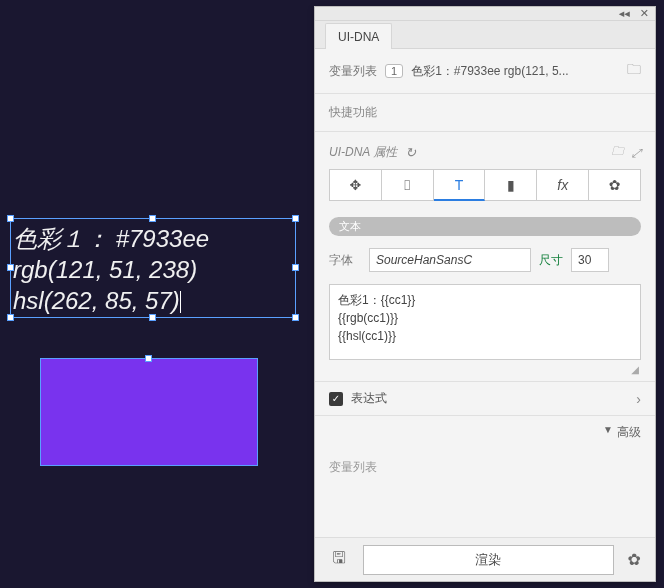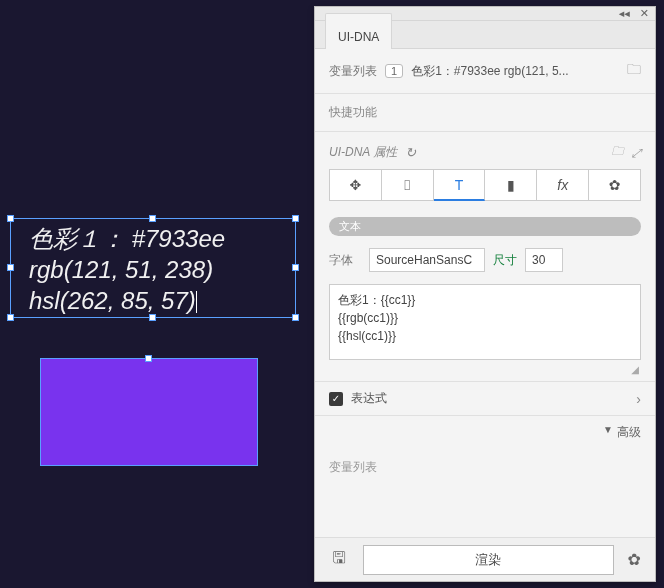--- a/index.html
+++ b/index.html
@@ -4,21 +4,21 @@
 <style>
   * { box-sizing: border-box; margin: 0; padding: 0; font-family: "Segoe UI", "Microsoft YaHei", sans-serif; }
   html, body { width: 664px; height: 588px; overflow: hidden; }
   body { background: #1a1730; position: relative; }
 
   
   .canvas { position: absolute; left: 0; top: 0; width: 306px; height: 588px; }
   .text-layer {
     position: absolute; left: 10px; top: 218px; width: 286px; height: 100px;
     border: 1px solid #5aa0ff; color: #f0f0f0; font-style: italic; font-size: 24px;
-    font-weight: 500; line-height: 1.3; padding: 4px 18px;
+    font-weight: 500; line-height: 1.3; padding: 4px 2px;
   }
   .text-layer .row { white-space: nowrap; }
   .handle { position: absolute; width: 7px; height: 7px; background: #fff; border: 1px solid #5aa0ff; }
   .hTL { left: -4px; top: -4px; } .hTR { right: -4px; top: -4px; }
   .hBL { left: -4px; bottom: -4px; } .hBR { right: -4px; bottom: -4px; }
   .hTM { left: 50%; margin-left: -4px; top: -4px; } .hBM { left: 50%; margin-left: -4px; bottom: -4px; }
   .hML { top: 50%; margin-top: -4px; left: -4px; } .hMR { top: 50%; margin-top: -4px; right: -4px; }
   .cursor { display:inline-block; border-left: 1px solid #fff; height: 22px; vertical-align: -4px; }
 
   .rect-layer {
@@ -36,21 +36,21 @@
   .panel-top {
     height: 14px; background: #e9e9e9; border-bottom: 1px solid #d6d6d6;
     display: flex; justify-content: flex-end; align-items: center; gap: 10px; padding: 0 6px;
   }
   .panel-top span { font-size: 11px; color: #666; cursor: default; }
   .tabbar {
     height: 28px; display: flex; align-items: flex-end; background: #e9e9e9;
     border-bottom: 1px solid #d6d6d6; padding-left: 10px;
   }
   .tab {
-    padding: 16px 12px 5px; background: #f4f4f4; border: 1px solid #d6d6d6;
+    padding: 6px 12px 5px; background: #f4f4f4; border: 1px solid #d6d6d6;
     border-bottom: none; font-size: 12px; color: #444; border-radius: 2px 2px 0 0;
     position: relative; top: 1px;
   }
 
   .section { padding: 10px 14px; border-bottom: 1px solid #e0e0e0; }
   .sel-row { display: flex; align-items: center; gap: 8px; }
   .sel-label { color: #777; }
   .count-badge {
     border: 1px solid #bbb; border-radius: 3px; padding: 0 5px; font-size: 11px; color: #666; background: #fff;
   }
@@ -78,21 +78,21 @@
     padding: 2px 10px; font-size: 11px; margin: 4px 14px 8px;
   }
 
   .field-row { display: flex; align-items: center; padding: 4px 14px; gap: 8px; }
   .field-row .lbl { width: 32px; color: #777; }
   .swatch { width: 16px; height: 16px; border: 1px solid #bbb; background: #fff; }
   .text-input {
     flex: 1; height: 24px; border: 1px solid #ccc; background: #fff; padding: 0 6px;
     font-size: 12px; color: #444; outline: none;
   }
-  .text-input.sm { width: 116px; flex: none; }
+  .text-input.sm { width: 162px; flex: none; font-style: italic; }
   .text-input.xs { width: 38px; flex: none; }
   .lbl2 { color: #15803d; }
 
   .textarea {
     margin: 8px 14px 4px; width: calc(100% - 28px); height: 76px; border: 1px solid #ccc;
     background: #fff; padding: 6px 8px; font-size: 12px; color: #444; resize: none;
     font-family: inherit; line-height: 1.5;
   }
   .ta-grip { text-align: right; padding: 0 16px 6px; color: #aaa; font-size: 10px; }
 

